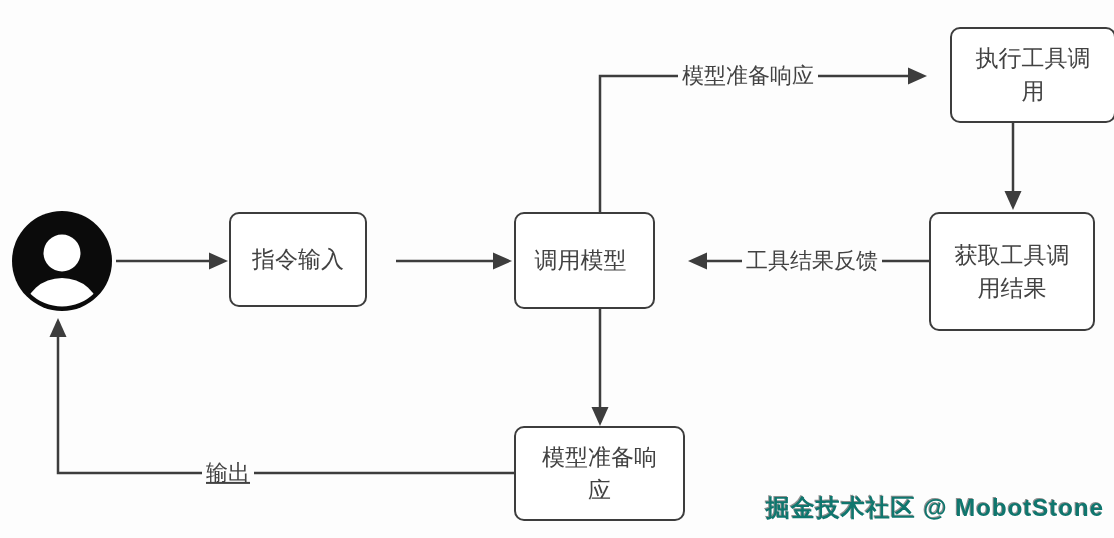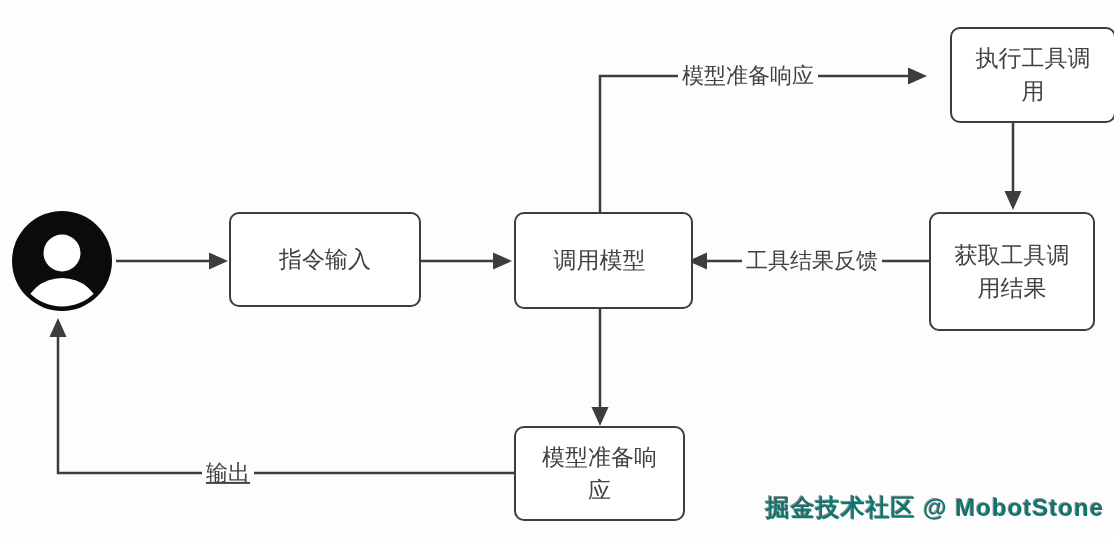--- a/index.html
+++ b/index.html
@@ -102,25 +102,25 @@
           </clipPath>
       </defs>
       <circle cx="50" cy="50" r="50" fill="#0b0b0b"></circle>
       <g clip-path="url(#avclip)" fill="#ffffff">
         <circle cx="50" cy="42" r="18.5"></circle>
         <ellipse cx="50" cy="100" rx="37" ry="33"></ellipse>
       </g>
     </svg>
   </div>
 
-  <div class="flow-box" style="left:229px; top:212px; width:192px; height:95px;">
+  <div class="flow-box" style="left:229px; top:212px; width:138px; height:95px;">
     <span>指令输入</span>
   </div>
 
-  <div class="flow-box" style="left:514px; top:212px; width:179px; height:97px;padding-left:8px;">
+  <div class="flow-box" style="left:514px; top:212px; width:141px; height:97px;padding-left:8px;">
     <span>调用模型</span>
   </div>
 
   <div class="flow-box" style="left:950px; top:27px; width:166px; height:96px;">
     <span>执行工具调用</span>
   </div>
 
   <div class="flow-box" style="left:929px; top:212px; width:166px; height:119px;">
     <span>获取工具调用结果</span>
   </div>

